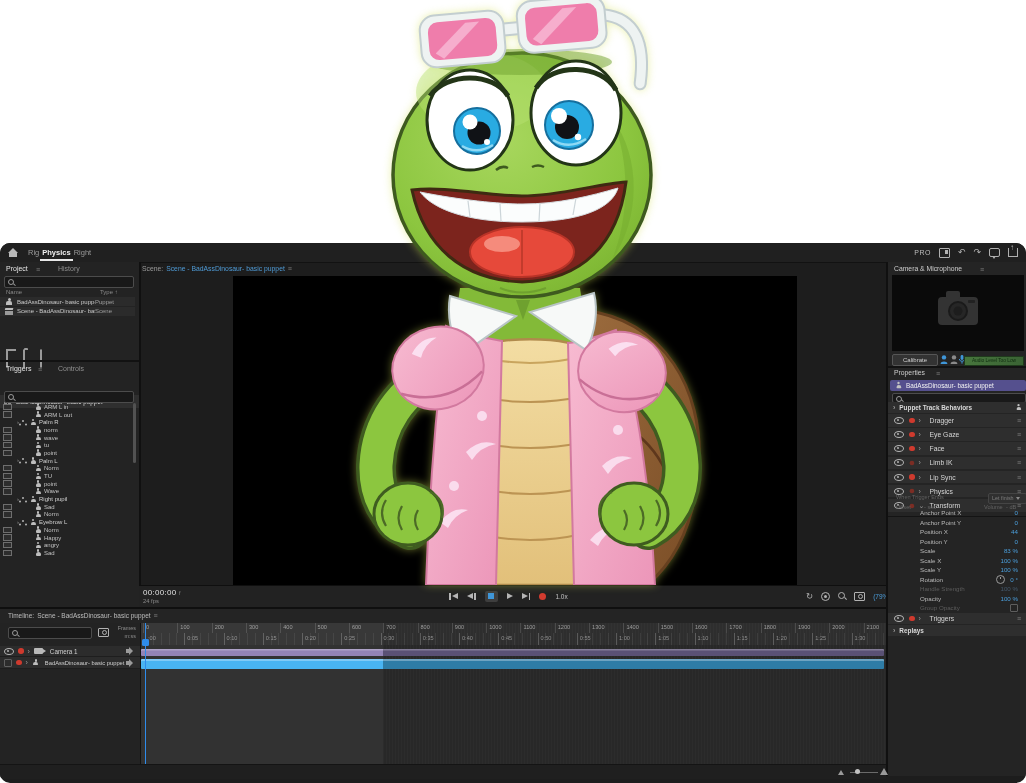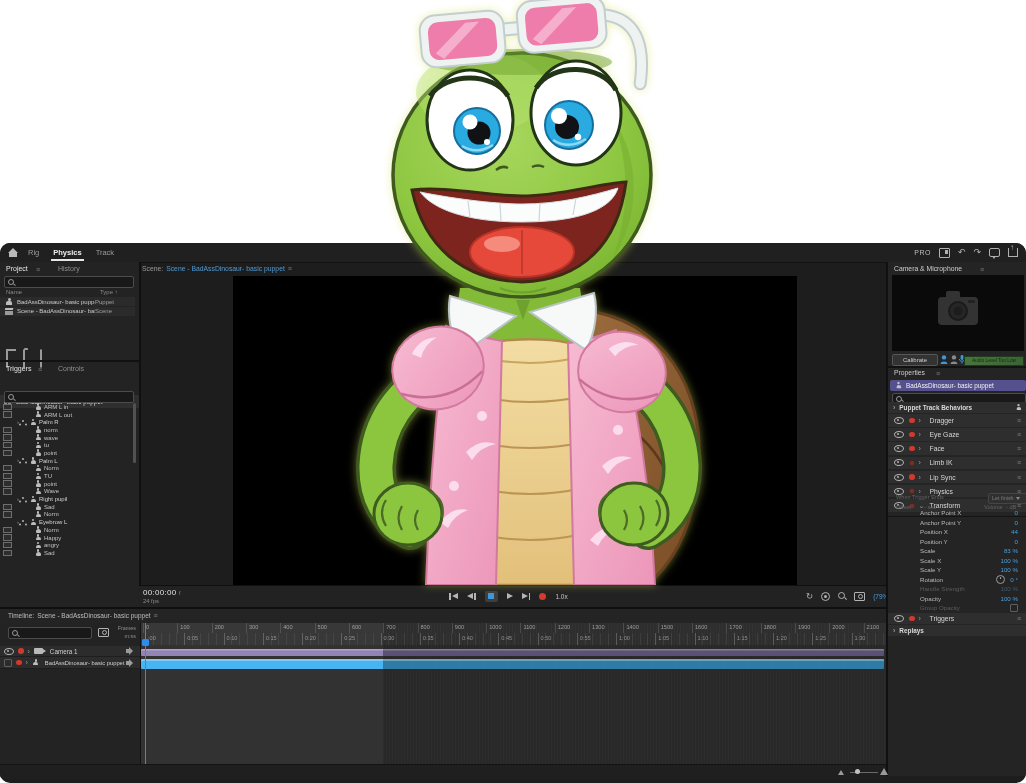--- a/index.html
+++ b/index.html
@@ -6,21 +6,21 @@
     font-family:"Liberation Sans",sans-serif;-webkit-font-smoothing:antialiased}
   .abs{position:absolute}
   
   .app{position:absolute;left:0;top:243px;width:1026px;height:540px;background:#1d1d1d;
     border-radius:10px;overflow:hidden;z-index:1}
   
   .topbar{position:absolute;left:0;top:0;width:1026px;height:19px;background:#202020;border-bottom:1px solid #121212}
   .home-ic{position:absolute;left:8px;top:5px;width:10px;height:9px}
   .home-ic:before{content:"";position:absolute;left:1px;top:4px;width:8px;height:5px;background:#b9b9b9}
   .home-ic:after{content:"";position:absolute;left:0;top:0;width:0;height:0;border-left:5px solid transparent;border-right:5px solid transparent;border-bottom:5px solid #b9b9b9}
-  .tabs{position:absolute;left:28px;top:0;height:19px;display:flex;gap:14px;align-items:center}
+  .tabs{position:absolute;left:28px;top:0;height:19px;display:flex;gap:3px;align-items:center}
   .tab{font-size:7.5px;color:#9a9a9a;height:19px;line-height:19px;position:relative;cursor:default}
   .tab.active{color:#f0f0f0;font-weight:bold}
   .tab.active:after{content:"";position:absolute;left:-2px;right:-2px;bottom:1px;height:2px;background:#e8e8e8}
   .tb-right{position:absolute;right:8px;top:0;height:19px;display:flex;gap:8px;align-items:center}
   .pro{font-size:7px;color:#bdbdbd;letter-spacing:.5px}
   .ws-ic{width:9px;height:8px;border:1px solid #b0b0b0;border-radius:1px;position:relative}
   .ws-ic:after{content:"";position:absolute;right:1px;top:1px;width:3px;height:4px;background:#b0b0b0}
   .glyph{font-size:9px;color:#b5b5b5;line-height:9px}
   .bubble-ic{width:9px;height:7px;border:1px solid #b0b0b0;border-radius:2px;position:relative}
   .bubble-ic:after{content:"";position:absolute;left:2px;bottom:-3px;border-left:2px solid transparent;border-right:2px solid transparent;border-top:3px solid #b0b0b0}
@@ -176,21 +176,21 @@
 <div class="app">
 
   <div class="topbar">
     <span class="home-ic"></span>
     <div class="tabs">
 
         <span class="tab">Rig</span>
 
         <span class="tab active">Physics</span>
 
-        <span class="tab">Track</span>
+        <span class="tab">Right</span>
       </div>
     <div class="tb-right">
       <span class="pro">PRO</span>
       <span class="ws-ic"></span>
       <span class="glyph">↶</span>
       <span class="glyph">↷</span>
       <span class="bubble-ic"></span>
       <span class="share-ic"></span>
     </div>
   </div>

